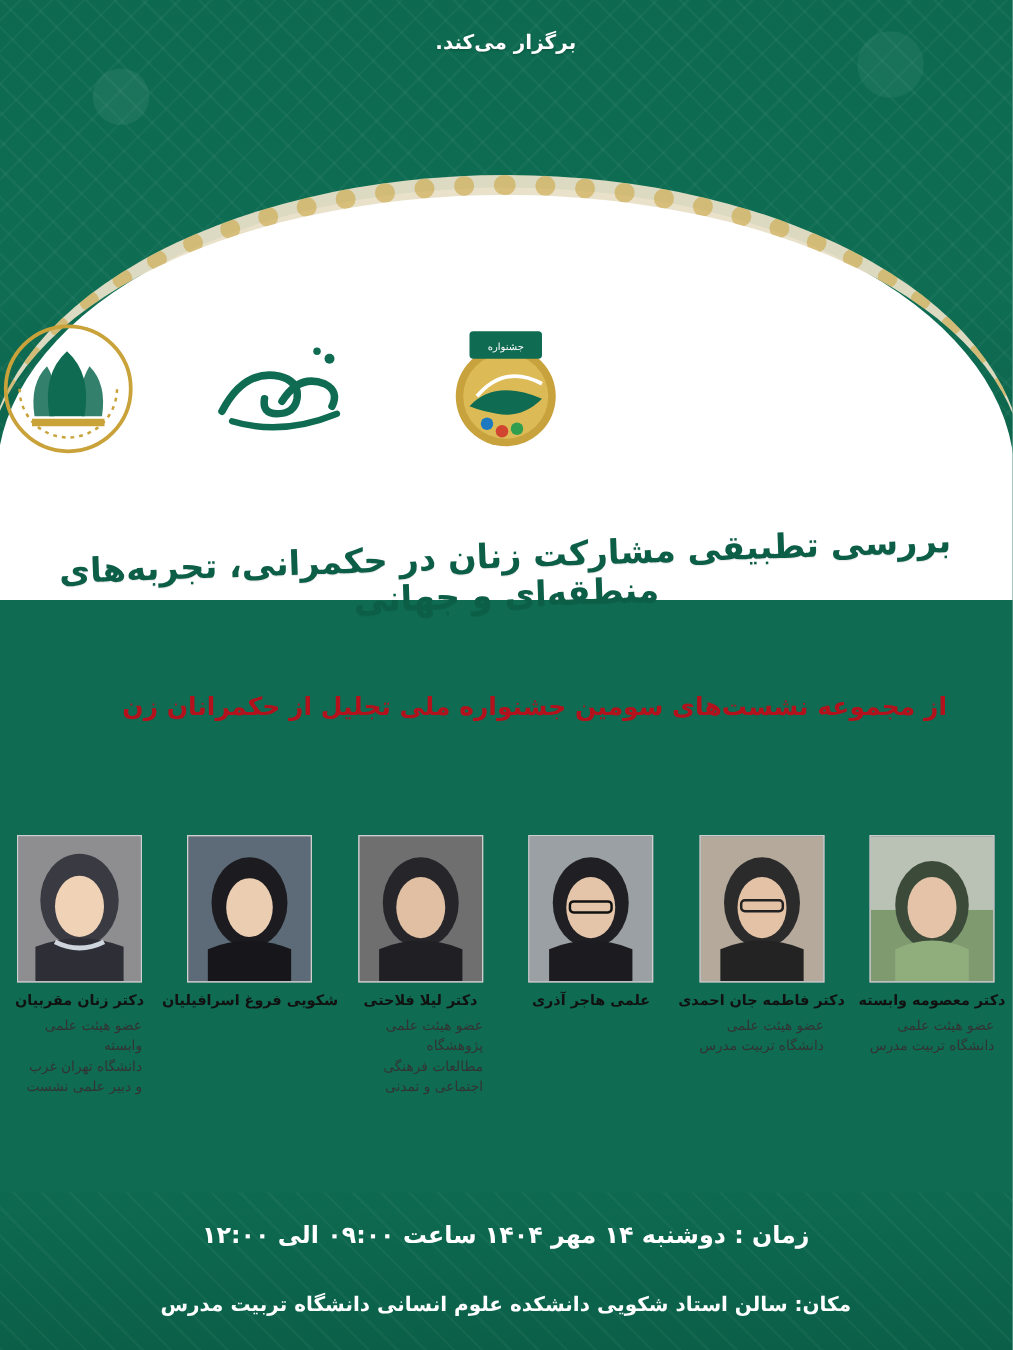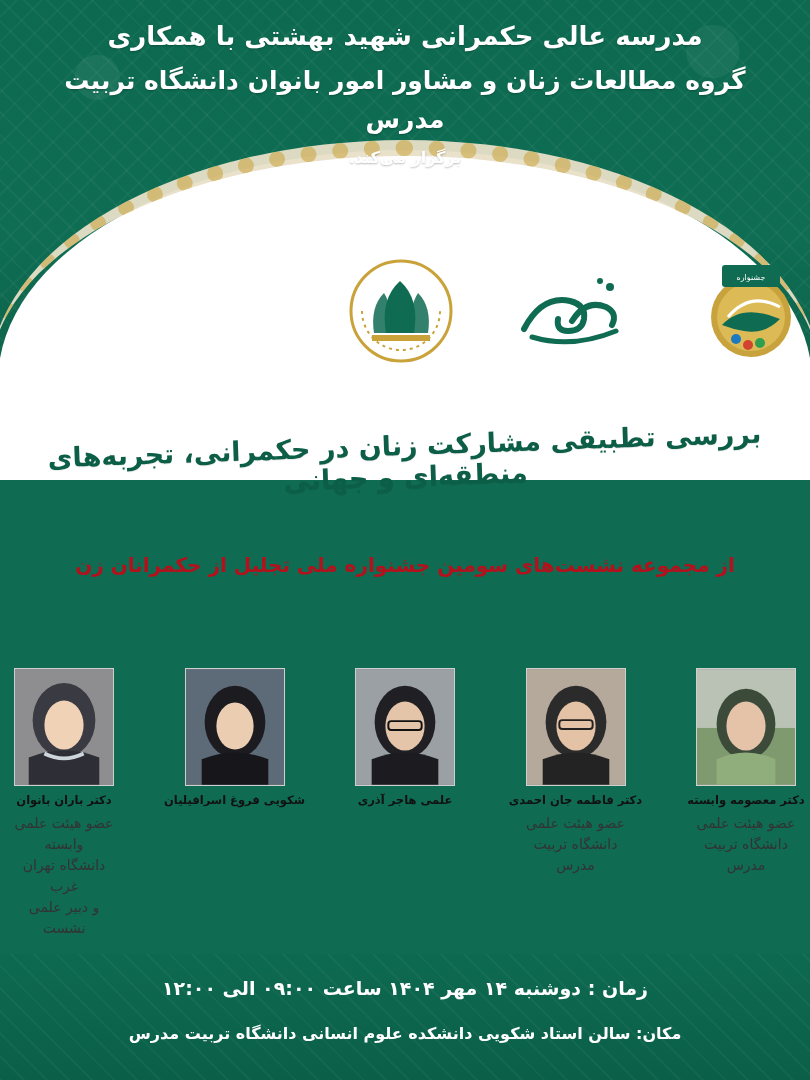--- a/index.html
+++ b/index.html
@@ -68,95 +68,93 @@
     line-height:1.55;
     text-shadow:0 1px 2px rgba(0,0,0,.25);
   }
   .hl1{font-size:26px;}
   .hl2{font-size:25px;margin-top:6px;}
   .hl3{font-size:16px;margin-top:6px;}
 
   
   .logos{
     position:absolute;left:0;right:0;top:246px;height:130px;
-    display:flex;align-items:center;justify-content:flex-start;gap:58px;
+    display:flex;align-items:center;justify-content:flex-end;gap:58px;
     z-index:7;
   }
   .logo{display:flex;flex-direction:column;align-items:center;justify-content:center;}
   .logo-tmu{width:110px;height:112px;display:block;}
   .logo-hokm{width:120px;height:96px;display:block;}
   .logo-fest{width:118px;height:104px;display:block;}
 
   
   .main-title{
     position:absolute;left:0;right:0;top:430px;
     text-align:center;z-index:7;
     color:#0c5e47;
     font-size:27px;font-weight:bold;
     letter-spacing:0;
     padding:0 28px;box-sizing:border-box;
     transform:rotate(-2deg);
     text-shadow:0 1px 0 rgba(0,0,0,.08);
   }
   .subtitle{
     position:absolute;left:0;right:0;top:548px;
-    text-align:center;z-index:7;
+    z-index:7;
     color:#b3121d;font-weight:bold;font-size:20px;line-height:1.7;
-    padding:0 70px;box-sizing:border-box;
+    padding:0 52px;box-sizing:border-box;
   }
 
   
   .speakers{
     position:absolute;left:14px;right:14px;top:668px;
     display:flex;justify-content:space-between;align-items:flex-start;
     z-index:7;
   }
   .speaker{width:100px;display:flex;flex-direction:column;align-items:center;}
   .photo{
     width:100px;height:118px;border:1px solid #cfcfcf;box-sizing:border-box;
     overflow:hidden;display:block;background:#8a8f93;
   }
   .photo svg{display:block;width:100%;height:100%;}
   .sp-name{
     margin-top:7px;font-size:11.5px;font-weight:bold;color:#111;
     text-align:center;line-height:1.35;white-space:nowrap;
   }
   .sp-role{
-    margin-top:4px;font-size:14px;color:#333;text-align:center;line-height:1.5;
+    margin-top:4px;font-size:11px;color:#333;text-align:right;line-height:1.5;
   }
 
   
   .footer{
     position:absolute;left:0;right:0;bottom:0;height:126px;
     background:linear-gradient(180deg,#0d6a50 0%, #0b5f48 100%);
     z-index:8;
     padding-left:24px;
   }
   .footer:before{
     content:"";position:absolute;inset:0;
     background-image:
       repeating-linear-gradient(45deg, rgba(255,255,255,.035) 0 2px, transparent 2px 16px);
   }
   .footer-inner{
     position:absolute;left:0;right:0;top:18px;text-align:center;color:#fff;
     padding:0 40px;box-sizing:border-box;
   }
   .f-time{font-size:19px;font-weight:bold;line-height:1.7;}
-  .f-place{font-size:16px;font-weight:bold;line-height:1.7;margin-top:16px;}
+  .f-place{font-size:16px;font-weight:bold;line-height:1.7;margin-top:26px;}
 </style>
 </head>
 <body>
 
 <div class="poster">
 
   <div class="top-band"></div>
 
   <div class="header-text">
-    <div class="line hl1">مدرسه عالی حکمرانی شهید بهشتی با همکاری</div>
-    <div class="line hl2">گروه مطالعات زنان و مشاور امور بانوان دانشگاه تربیت مدرس</div>
     <div class="line hl3">برگزار می‌کند.</div>
   </div>
 
   <div class="arch"></div>
   <div class="arch-border"></div>
   <div class="arch-deco"></div>
 
   <div class="logos">
 
     <div class="logo">
@@ -239,20 +237,33 @@
           <rect width="100" height="118" fill="#9aa0a4"></rect>
           <ellipse cx="50" cy="54" rx="31" ry="37" fill="#1f1f24"></ellipse>
           <ellipse cx="50" cy="58" rx="20" ry="25" fill="#e5c5a9"></ellipse>
           <rect x="33" y="53" width="34" height="9" rx="3" fill="none" stroke="#111" stroke-width="2"></rect>
           <path d="M16 92 q34 -14 68 0 l0 26 l-68 0z" fill="#1b1b20"></path>
         </svg>
       </div>
       <div class="sp-name">علمی هاجر آذری</div>
     </div>
 
+    <div class="speaker">
+      <div class="photo">
+        <svg viewBox="0 0 100 118" xmlns="http://www.w3.org/2000/svg" aria-hidden="true">
+          <rect width="100" height="118" fill="#6f6f6f"></rect>
+          <ellipse cx="50" cy="54" rx="31" ry="37" fill="#26262a"></ellipse>
+          <ellipse cx="50" cy="58" rx="20" ry="25" fill="#e0bfa3"></ellipse>
+          <path d="M16 92 q34 -14 68 0 l0 26 l-68 0z" fill="#202024"></path>
+        </svg>
+      </div>
+      <div class="sp-name">دکتر لیلا فلاحتی</div>
+      <div class="sp-role" style="white-space:pre-line">عضو هیئت علمی پژوهشگاه
+مطالعات فرهنگی اجتماعی و تمدنی</div>
+    </div>
 
     <div class="speaker">
       <div class="photo">
         <svg viewBox="0 0 100 118" xmlns="http://www.w3.org/2000/svg" aria-hidden="true">
           <rect width="100" height="118" fill="#5d6b78"></rect>
           <ellipse cx="50" cy="54" rx="31" ry="37" fill="#1c1c20"></ellipse>
           <ellipse cx="50" cy="58" rx="19" ry="24" fill="#ebcdb2"></ellipse>
           <path d="M16 92 q34 -14 68 0 l0 26 l-68 0z" fill="#17171b"></path>
         </svg>
       </div>
@@ -262,21 +273,21 @@
     <div class="speaker">
       <div class="photo">
         <svg viewBox="0 0 100 118" xmlns="http://www.w3.org/2000/svg" aria-hidden="true">
           <rect width="100" height="118" fill="#8e8e90"></rect>
           <ellipse cx="50" cy="52" rx="32" ry="38" fill="#3a3a42"></ellipse>
           <ellipse cx="50" cy="57" rx="20" ry="25" fill="#f0d3b6"></ellipse>
           <path d="M14 90 q36 -14 72 0 l0 28 l-72 0z" fill="#2e2e36"></path>
           <path d="M30 86 q20 10 40 0" stroke="#cfd5dd" stroke-width="4" fill="none"></path>
         </svg>
       </div>
-      <div class="sp-name">دکتر باران بانوان</div>
+      <div class="sp-name">دکتر زنان مقربیان</div>
       <div class="sp-role" style="white-space:pre-line">عضو هیئت علمی وابسته
 دانشگاه تهران غرب
 و دبیر علمی نشست</div>
     </div>
 
   </div>
 
   <div class="footer">
     <div class="footer-inner">
       <div class="f-time">زمان : دوشنبه ۱۴ مهر ۱۴۰۴  ساعت ۰۹:۰۰  الی  ۱۲:۰۰</div>

